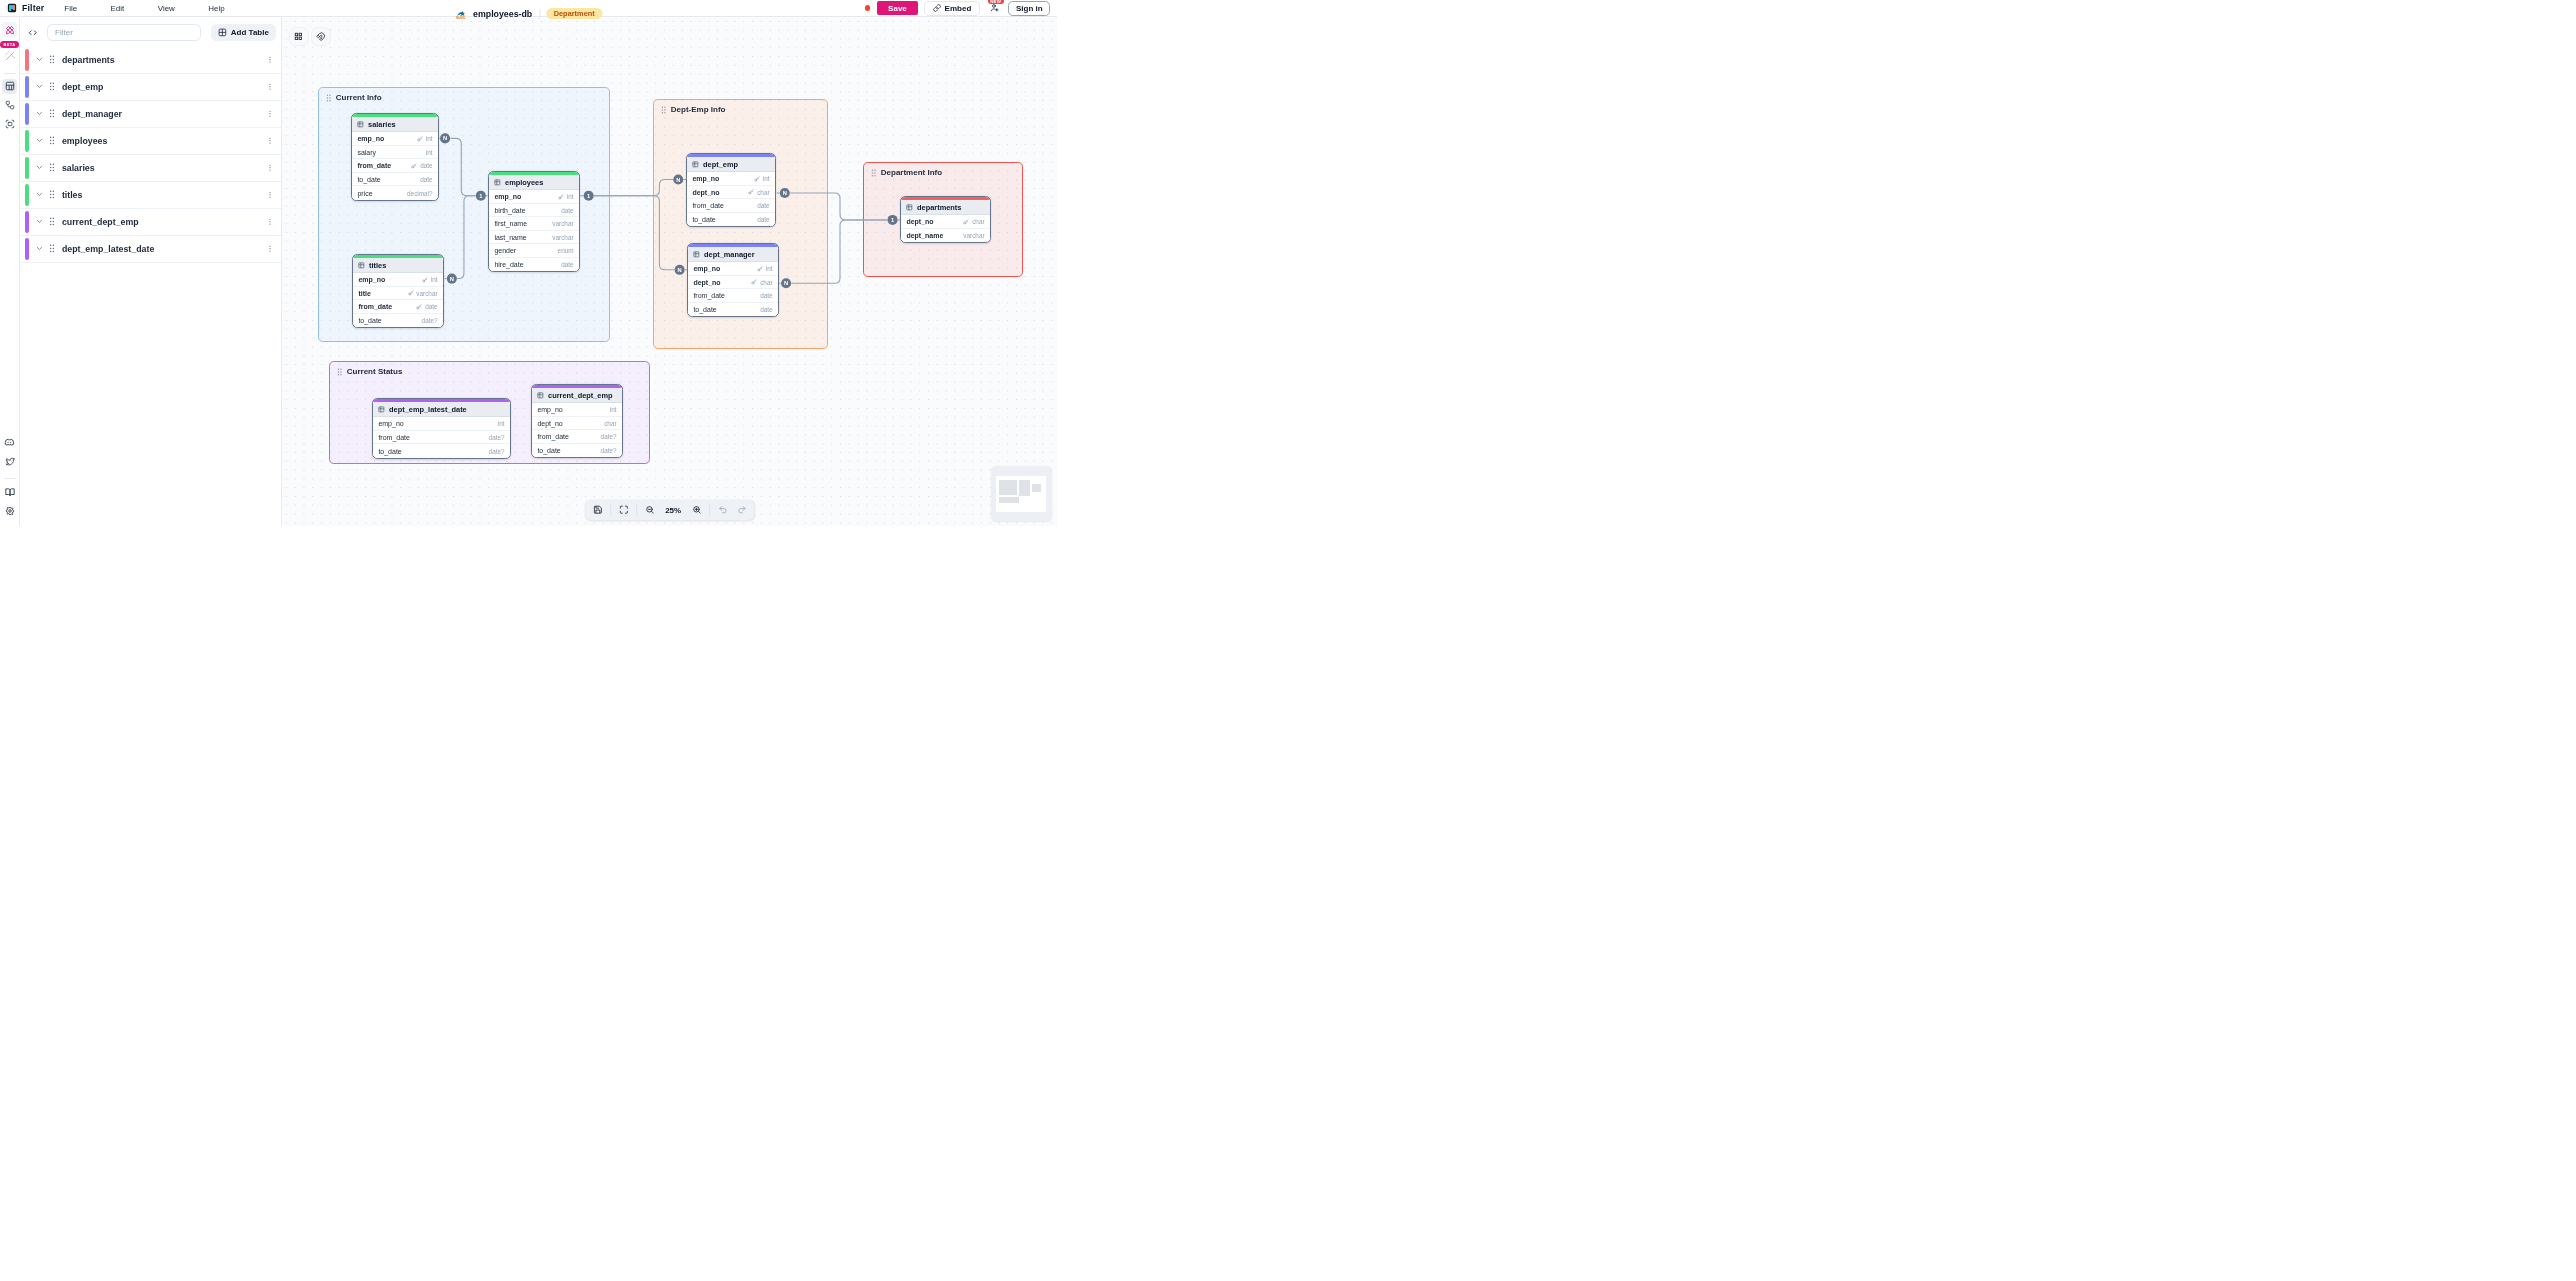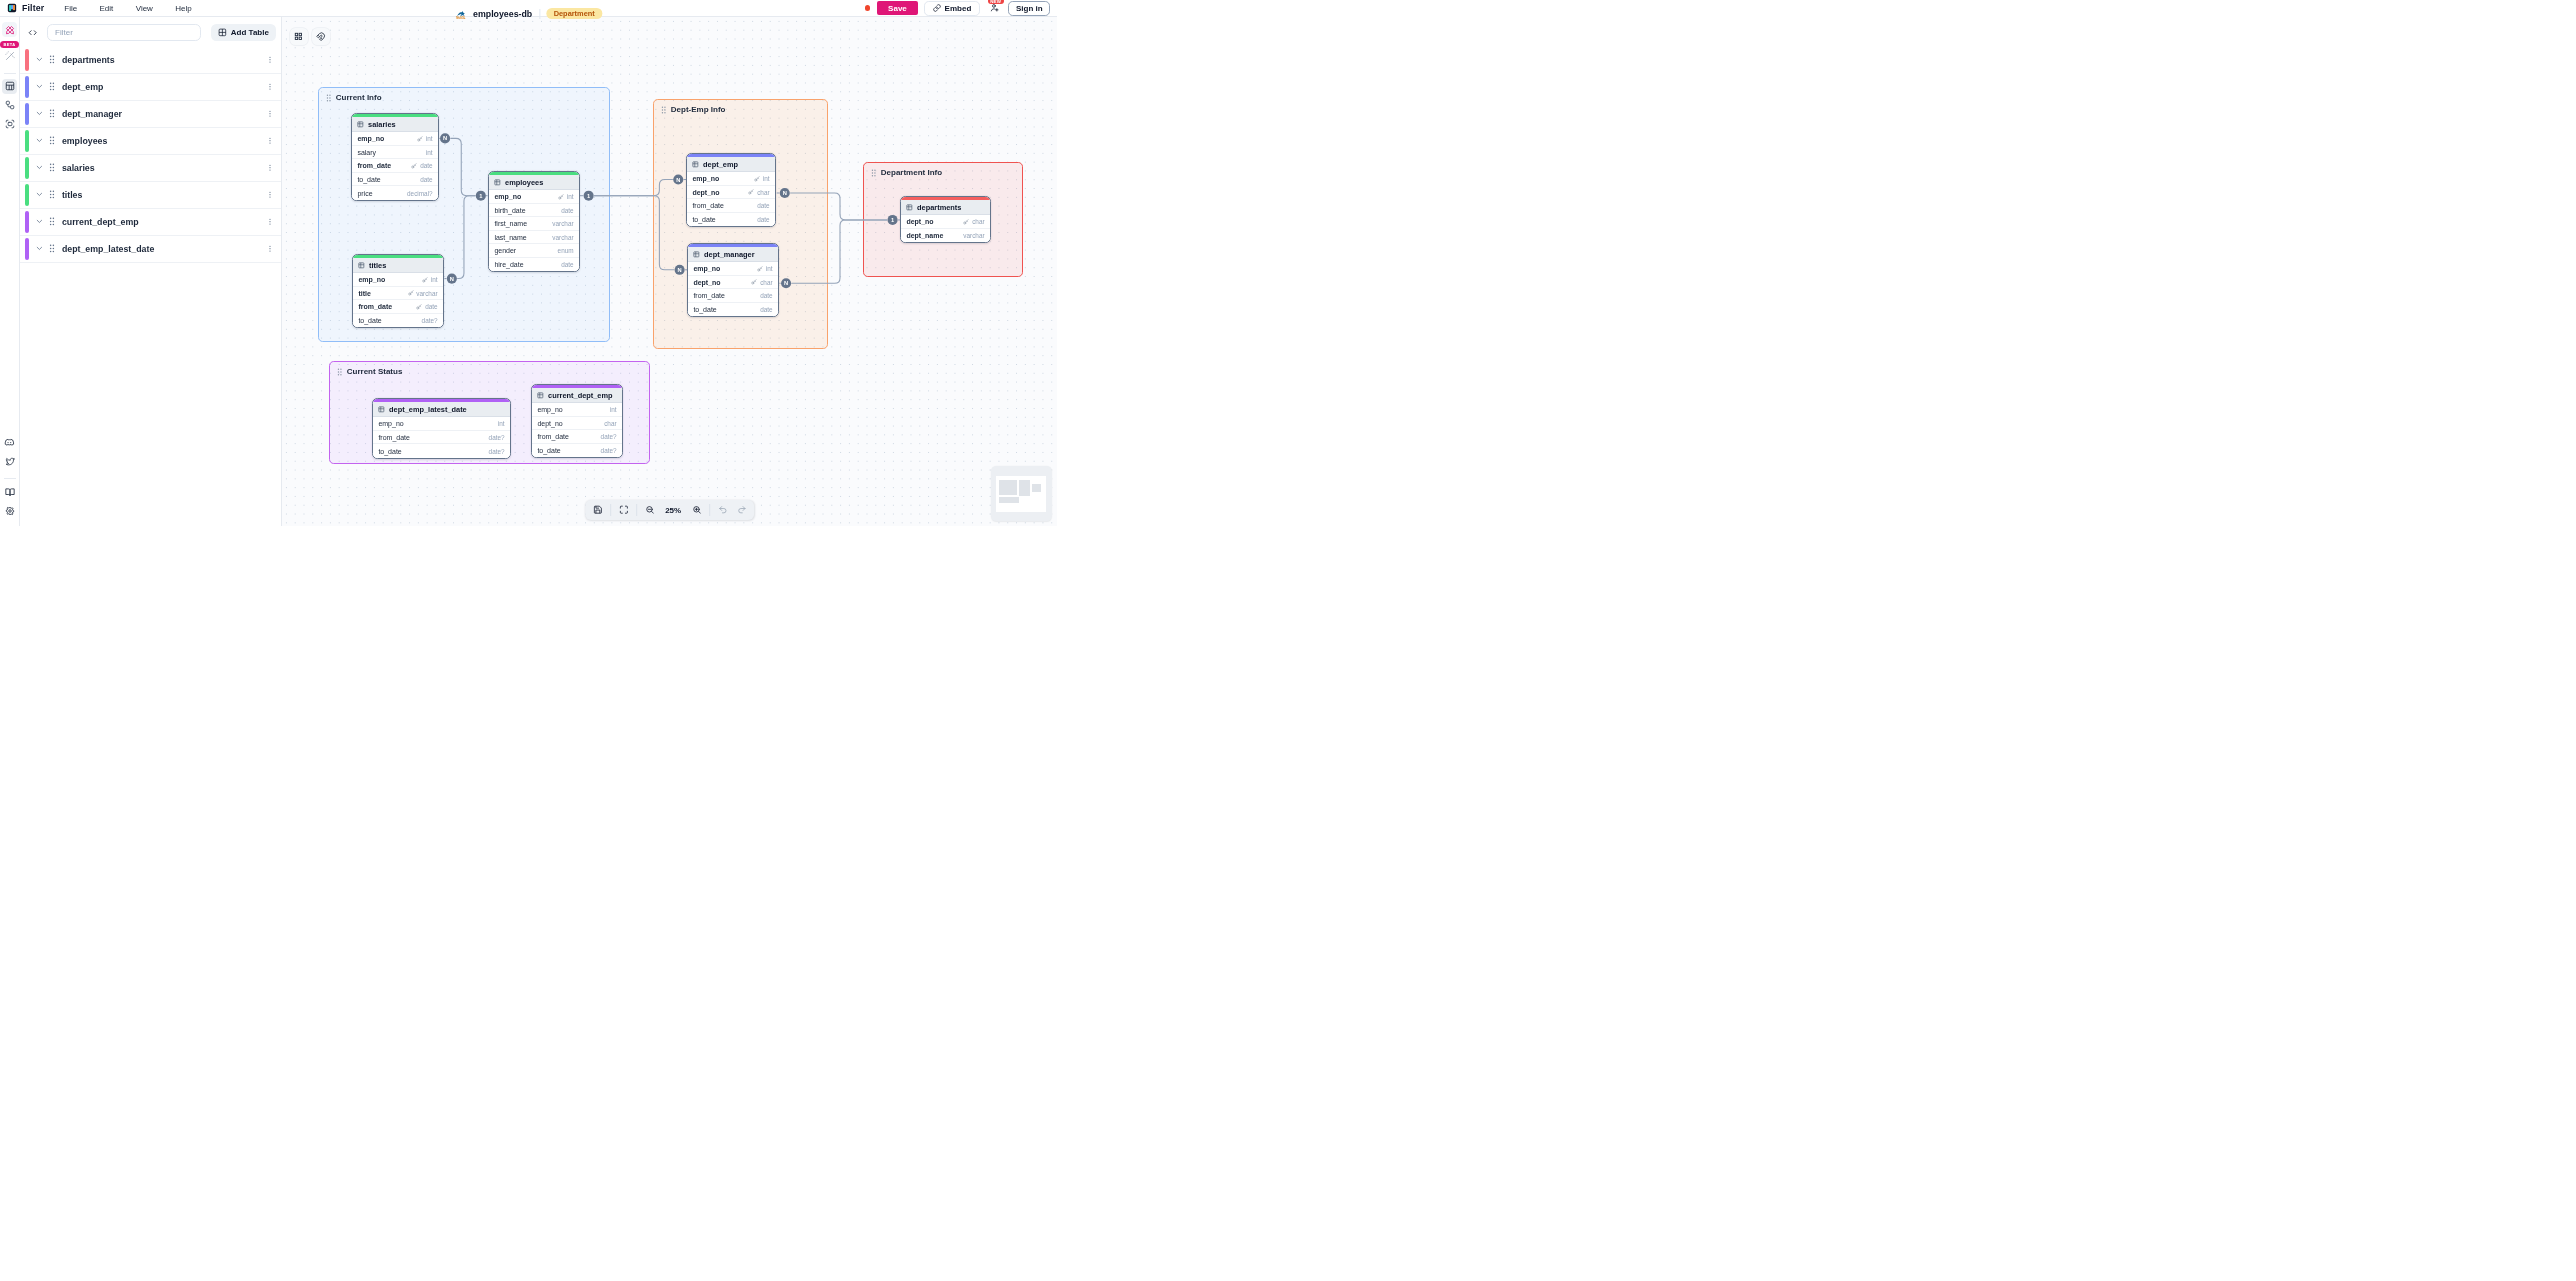--- a/index.html
+++ b/index.html
@@ -5,21 +5,21 @@
   * { margin:0; padding:0; box-sizing:border-box; }
   html,body { width:1057px; height:526px; overflow:hidden; background:#fff;
     font-family:"Liberation Sans", sans-serif; color:#0f172a; }
   svg { display:block; }
 
   
   .header { height:17px; display:flex; align-items:center; background:#fff;
     border-bottom:0.7px solid #e6eaf0; padding:0 6.7px; position:relative; z-index:50; }
   .hdr-left { display:flex; align-items:center; gap:5.4px; }
   .app-name { font-size:8.8px; font-weight:bold; letter-spacing:0.1px; }
-  .menu { display:flex; align-items:center; gap:9px; margin-left:8px; }
+  .menu { display:flex; align-items:center; gap:20px; margin-left:8px; }
   .menu-item { font-size:8px; color:#1e293b; padding:1.3px 6.7px; border-radius:3.4px; cursor:pointer; }
   .hdr-center { position:absolute; left:50%; top:0; height:27px; transform:translateX(-50%);
     display:flex; align-items:center; gap:6.7px; }
   .db-title { font-size:8.8px; font-weight:bold; color:#0f172a; }
   .vsep { width:0.7px; height:10px; background:#e2e8f0; }
   .badge-playground { background:#fbe7a2; color:#b45309; font-size:7.4px; font-weight:bold;
     padding:1.3px 7.4px; border-radius:673px; }
   .hdr-right { margin-left:auto; display:flex; align-items:center; gap:6px; }
   .unsaved-dot { width:5.4px; height:5.4px; border-radius:50%; background:#f0452c; margin-right:1.3px; }
   .btn-save { background:#df1677; color:#fff; font-size:8px; font-weight:bold;

